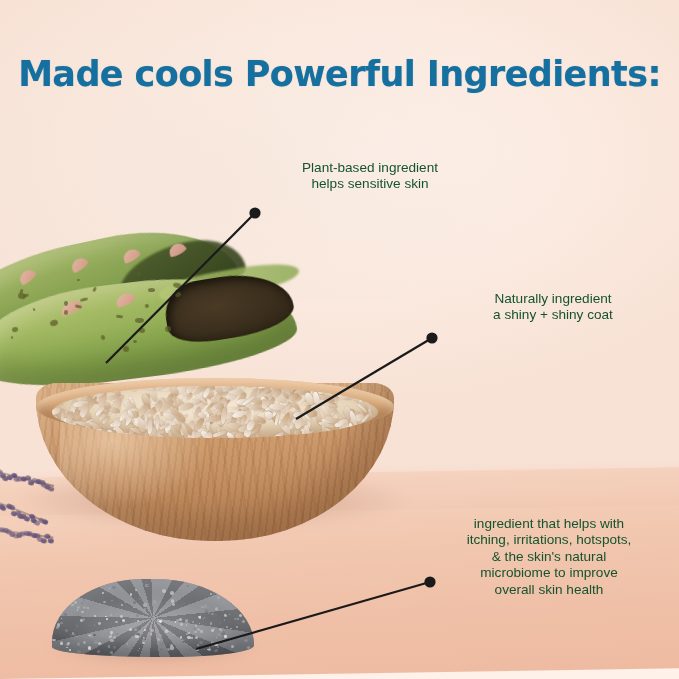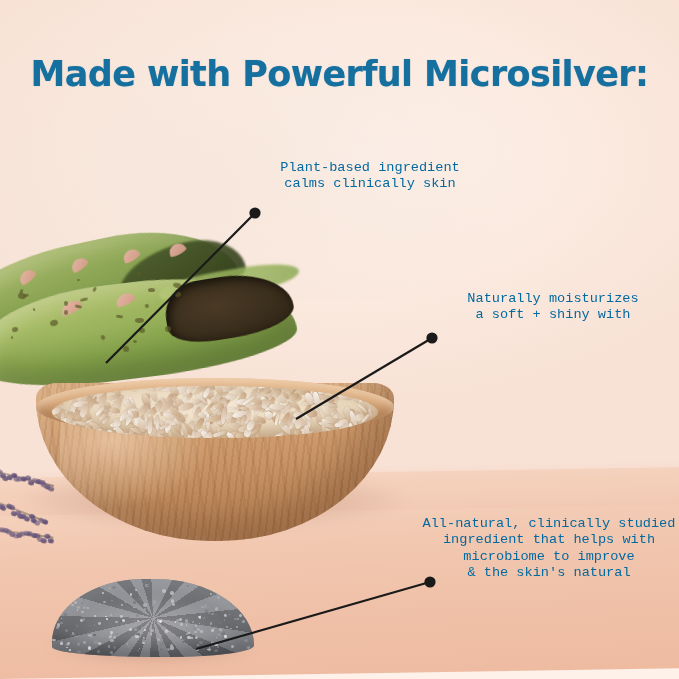--- a/index.html
+++ b/index.html
@@ -183,22 +183,22 @@
 
   
   .callout{ position:absolute; text-align:center; }
   .callout .title{
     color:#16709f; font-weight:700; font-size:19.5px; letter-spacing:-.3px;
     font-family:"DejaVu Sans","Liberation Sans",sans-serif;
     margin-bottom:3px; white-space:nowrap;
   }
   .callout .title .tm{ font-size:10px; vertical-align:super; font-weight:700; }
   .callout .body{
-    color:#0369a1; font-size:13.6px; line-height:16.4px;
-    font-family:Liberation Mono, monospace;
+    color:#14532d; font-size:13.6px; line-height:16.4px;
+    font-family:Liberation Sans, sans-serif;
   }
 
   #c-aloe{ left:256px; top:160px; width:228px; }
   #c-oat{  left:430px; top:291px; width:246px; }
   #c-silv{ left:418px; top:516px; width:262px; }
 
   
   .leader{ position:absolute; left:0; top:0; width:679px; height:679px; pointer-events:none; }
 </style>
 </head>
@@ -1004,38 +1004,39 @@
 
   <svg class="leader" viewBox="0 0 679 679">
     <line id="ln-aloe" x1="255" y1="213" x2="106" y2="363" stroke="#1a1a1a" stroke-width="2.2"></line>
     <line id="ln-oat" x1="432" y1="338" x2="296" y2="419" stroke="#1a1a1a" stroke-width="2.2"></line>
     <line id="ln-silv" x1="430" y1="582" x2="196" y2="649" stroke="#1a1a1a" stroke-width="2.2"></line>
     <circle id="dt-aloe" r="5.6" fill="#1a1a1a" cx="255" cy="213"></circle>
     <circle id="dt-oat" r="5.6" fill="#1a1a1a" cx="432" cy="338"></circle>
     <circle id="dt-silv" r="5.6" fill="#1a1a1a" cx="430" cy="582"></circle>
   </svg>
 
-  <div class="headline">Made with Powerful Microsilver:</div>
+  <div class="headline">Made cools Powerful Ingredients:</div>
 
   <div class="callout" id="c-aloe">
     <div class="body">
         <div>Plant-based ingredient</div>
-        <div>calms clinically skin</div>
+        <div>helps sensitive skin</div>
       </div>
   </div>
 
   <div class="callout" id="c-oat">
     <div class="body">
-        <div>Naturally moisturizes</div>
-        <div>a soft + shiny with</div>
+        <div>Naturally ingredient</div>
+        <div>a shiny + shiny coat</div>
       </div>
   </div>
 
   <div class="callout" id="c-silv">
     <div class="body">
-        <div>All-natural, clinically studied</div>
         <div>ingredient that helps with</div>
+        <div>itching, irritations, hotspots,</div>
+        <div>&amp; the skin's natural</div>
         <div>microbiome to improve</div>
-        <div>&amp; the skin's natural</div>
+        <div>overall skin health</div>
       </div>
   </div>
 
 </div>
 
 </body></html>

